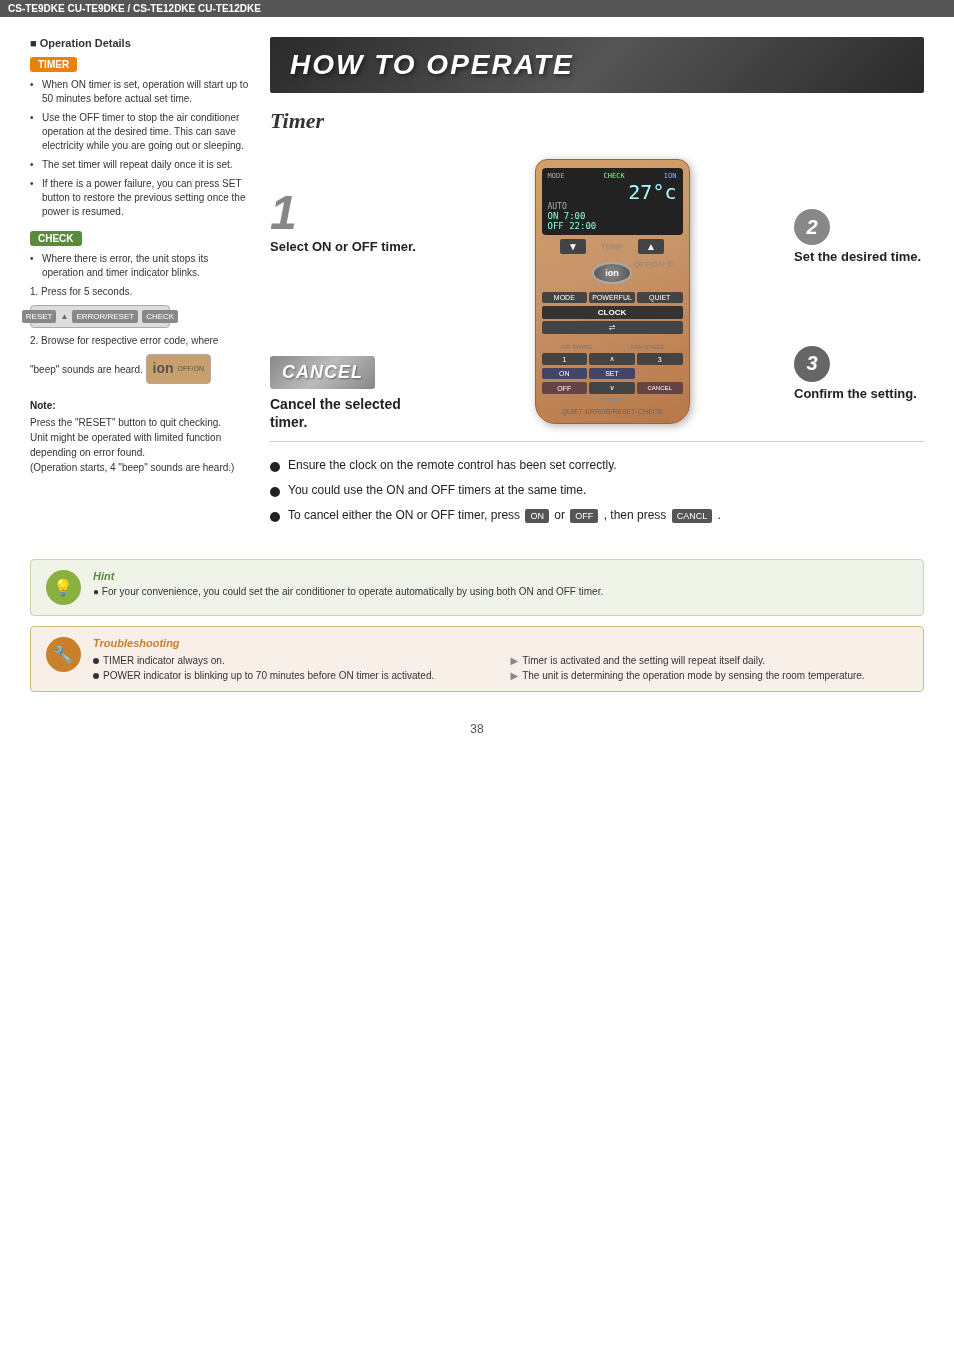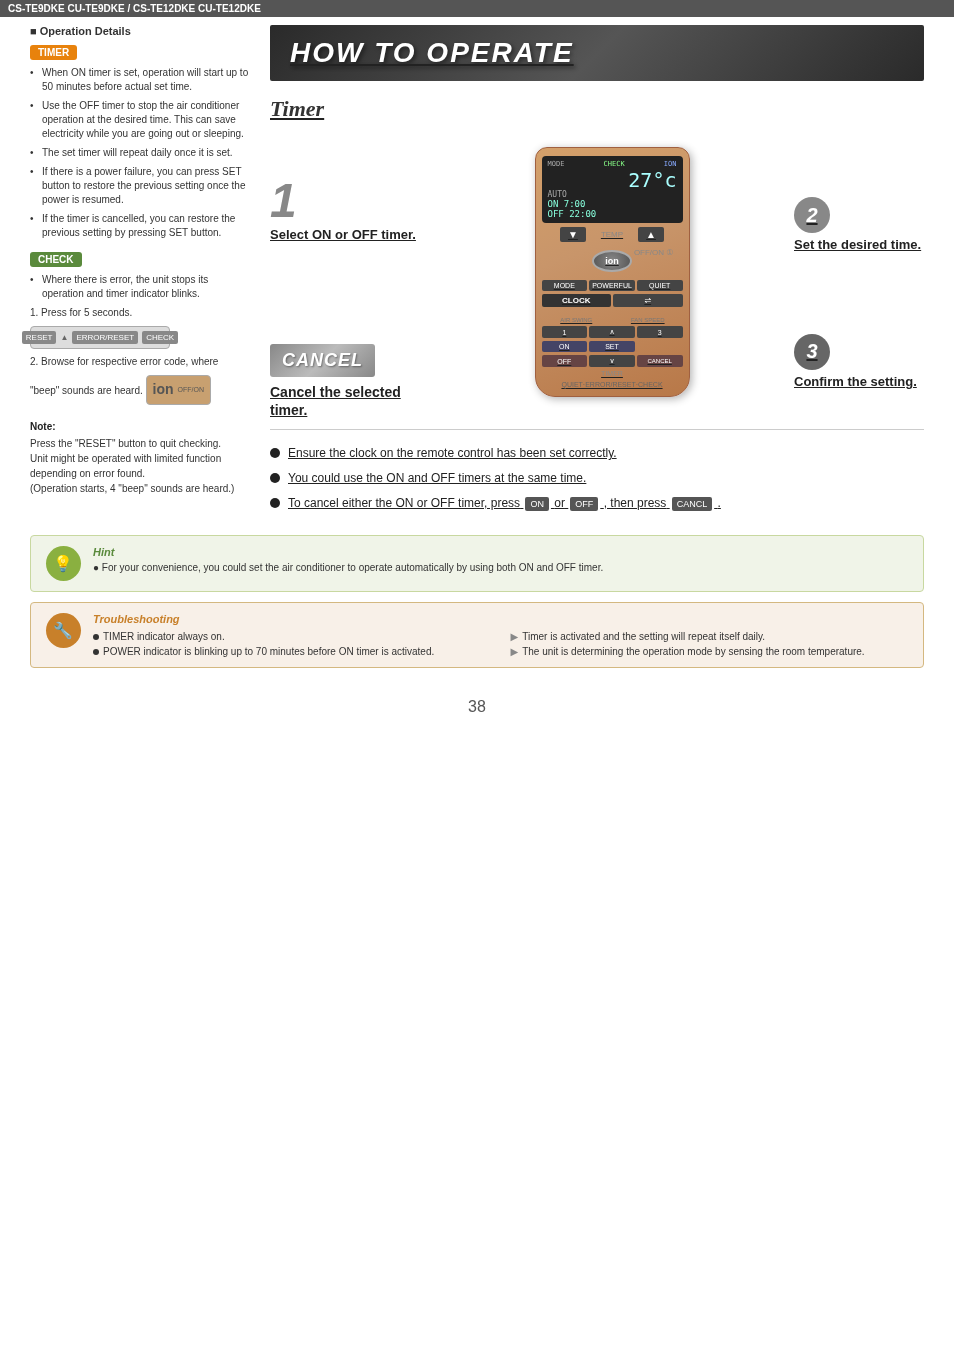--- a/index.html
+++ b/index.html
@@ -14,30 +14,29 @@
     }
     .page-header {
       background: #555;
       color: #fff;
       font-size: 10px;
       padding: 3px 8px;
       font-weight: bold;
     }
     .main-container {
       display: flex;
-      padding: 8px 30px;
+      padding: 20px 30px;
       gap: 20px;
     }
     .left-panel {
       width: 220px;
       flex-shrink: 0;
     }
     .right-panel {
       flex: 1;
-      text-decoration: underline;
     }
     .section-title {
       font-size: 11px;
       font-weight: bold;
       color: #333;
       margin-bottom: 8px;
     }
     .badge {
       display: inline-block;
       padding: 2px 8px;
@@ -181,21 +180,21 @@
       font-weight: bold;
       color: #222;
       line-height: 1.3;
     }
     
     .bottom-bullets {
       margin: 15px 0;
     }
     .bottom-bullet {
       display: flex;
-      align-items: flex-start;
+      align-items: center;
       gap: 8px;
       margin-bottom: 8px;
       font-size: 12px;
       color: #222;
       line-height: 1.4;
     }
     .black-dot {
       width: 10px;
       height: 10px;
       background: #222;
@@ -299,21 +298,21 @@
       border-radius: 50%;
       flex-shrink: 0;
       margin-top: 3px;
     }
     .trouble-arrow {
       color: #888;
       font-size: 10px;
     }
     .page-number {
       text-align: center;
-      font-size: 16px;
+      font-size: 12px;
       color: #555;
       padding: 10px;
     }
     
     .remote-wrap {
       position: relative;
       width: 155px;
     }
     .remote-body {
       background: linear-gradient(160deg, #d4a06a 0%, #c8956a 40%, #b87848 100%);
@@ -455,21 +454,20 @@
     <div class="section-title">■ Operation Details</div>
 
     
     <div class="badge badge-orange">TIMER</div>
 
     <ul class="bullet-list">
       <li>When ON timer is set, operation will start up to 50 minutes before actual set time.</li>
       <li>Use the OFF timer to stop the air conditioner operation at the desired time. This can save electricity while you are going out or sleeping.</li>
       <li>The set timer will repeat daily once it is set.</li>
       <li>If there is a power failure, you can press SET button to restore the previous setting once the power is resumed.</li>
-      <li>If the timer is cancelled, you can restore the previous setting by pressing SET button.</li>
     </ul>
 
     <div style="margin-top: 12px;">
       
       <div class="badge badge-green">CHECK</div>
       <ul class="bullet-list">
         <li>Where there is error, the unit stops its operation and timer indicator blinks.</li>
       </ul>
 
       <ul class="numbered-list">
@@ -570,21 +568,21 @@
               </div>
               <div style="position:absolute;right:15px;margin-top:2px;font-size:8px;color:#888;">OFF/ON ①</div>
             </div>
 
             <div class="remote-nav">
               <button class="rem-btn">MODE</button>
               <button class="rem-btn">POWERFUL</button>
               <button class="rem-btn">QUIET</button>
             </div>
 
-            <div style="display:grid;grid-template-columns:1fr 1fr;gap:2px;margin-bottom:10px;">
+            <div style="display:grid;grid-template-columns:1fr;gap:2px;margin-bottom:10px;">
               <button class="rem-btn" style="font-size:8px;font-weight:bold;background:#333;">CLOCK</button>
               <button class="rem-btn" style="font-size:8px;">⇌</button>
             </div>
             <div style="display:grid;grid-template-columns:1fr 1fr;gap:2px;margin-bottom:3px;">
               <span style="font-size:6px;color:#777;text-align:center;">AIR SWING</span>
               <span style="font-size:6px;color:#777;text-align:center;">FAN SPEED</span>
             </div>
 
             <div style="display:grid;grid-template-columns:1fr 1fr 1fr;gap:2px;margin-bottom:3px;">
               <button class="rem-btn">1</button>

